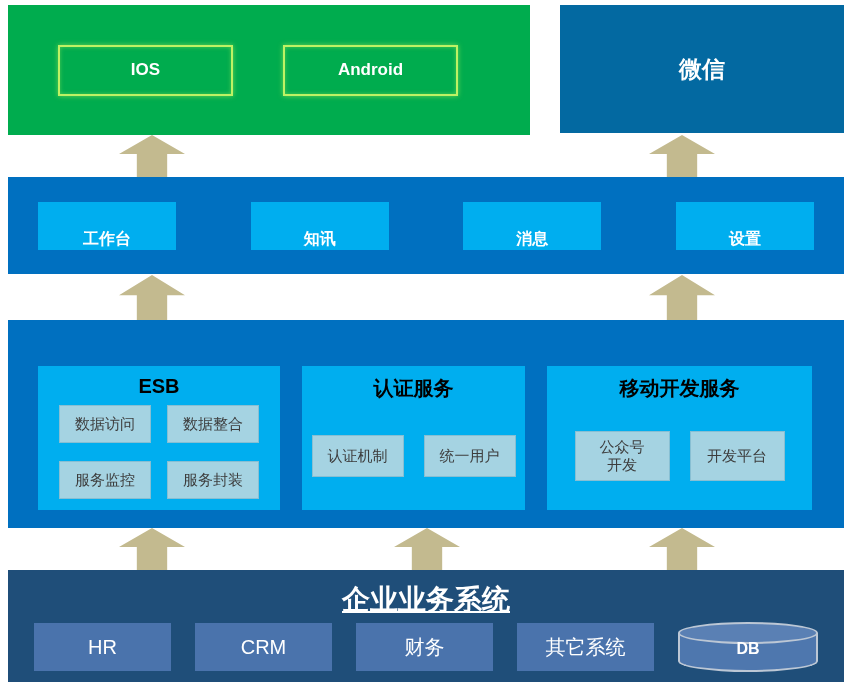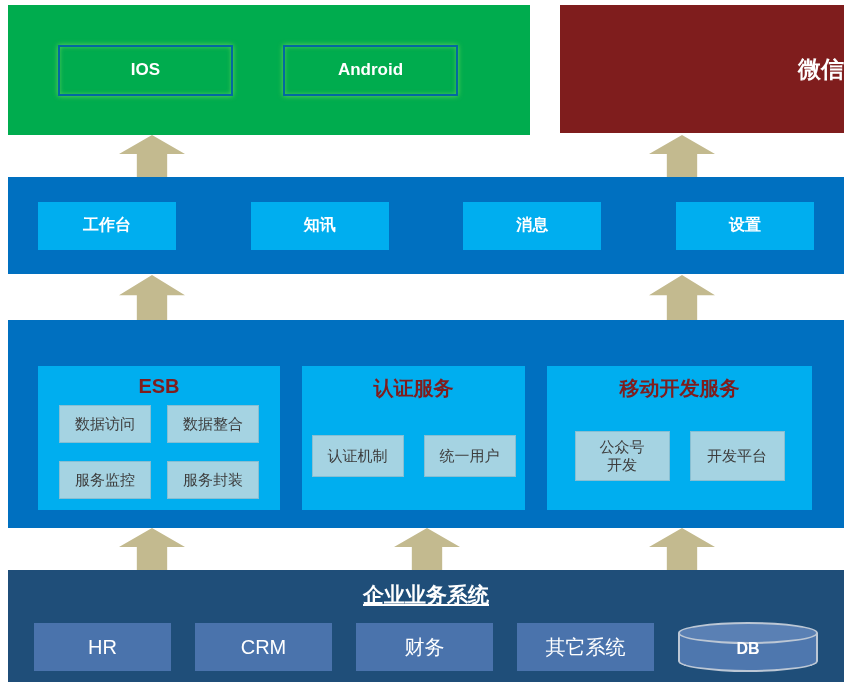--- a/index.html
+++ b/index.html
@@ -10,55 +10,55 @@
   }
   .canvas{position:relative;width:858px;height:687px;background:#ffffff;}
 
   
   .apps-panel{
     position:absolute;left:8px;top:5px;width:522px;height:130px;
     background:#00AC4E;display:flex;align-items:center;gap:50px;
     padding-left:50px;box-sizing:border-box;
   }
   .app-box{
-    width:175px;height:51px;border:2px solid #0369a1;
+    width:175px;height:51px;border:2px solid #bef264;
     box-shadow:0 0 5px rgba(140,225,90,.75), inset 0 0 4px rgba(140,225,90,.55);
     display:flex;align-items:center;justify-content:center;
     color:#ffffff;font-weight:bold;font-size:17px;box-sizing:border-box;
   }
   .wechat-panel{
     position:absolute;left:560px;top:5px;width:284px;height:128px;
-    background:#7f1d1d;display:flex;align-items:center;justify-content:flex-end;
+    background:#0369a1;display:flex;align-items:center;justify-content:center;
     color:#ffffff;font-weight:bold;font-size:23px;
   }
 
   
   .portal-bar{
     position:absolute;left:8px;top:177px;width:836px;height:97px;
     background:#0070C0;display:flex;align-items:center;
     justify-content:space-between;padding:0 30px;box-sizing:border-box;
   }
   .portal-item{
     width:138px;height:48px;background:#00AEEF;
-    display:flex;align-items:center;justify-content:center;
+    display:flex;align-items:flex-end;justify-content:center;
     color:#ffffff;font-weight:bold;font-size:16px;
   }
 
   
   .service-band{
     position:absolute;left:8px;top:320px;width:836px;height:208px;
     background:#0070C0;display:flex;gap:22px;
     padding:46px 0 0 30px;box-sizing:border-box;
   }
   .service-panel{
     height:144px;background:#00AEEF;display:flex;flex-direction:column;
     align-items:center;box-sizing:border-box;
   }
   .service-panel .panel-title{
-    color:#7f1d1d;font-weight:bold;font-size:20px;margin-top:9px;
+    color:#000000;font-weight:bold;font-size:20px;margin-top:9px;
   }
   .panel-esb{width:242px;}
   .panel-auth{width:223px;}
   .panel-mobile{width:265px;justify-content:space-between;}
   .esb-grid{
     flex:1;display:grid;grid-template-columns:92px 92px;
     column-gap:16px;row-gap:18px;align-content:center;margin-bottom:4px;
   }
   .panel-body{flex:1;display:flex;align-items:center;justify-content:center;gap:20px;}
   .svc-box{
@@ -70,21 +70,21 @@
   .svc-box.sz-esb{width:92px;height:38px;}
   .svc-box.sz-auth{width:92px;height:42px;}
   .svc-box.sz-mob{width:95px;height:50px;}
 
   
   .enterprise-band{
     position:absolute;left:8px;top:570px;width:836px;height:112px;
     background:#1F4E79;box-sizing:border-box;
   }
   .enterprise-title{
-    text-align:center;color:#ffffff;font-weight:bold;font-size:21px;
+    text-align:center;color:#ffffff;font-weight:bold;font-size:28px;
     margin-top:11px;text-decoration:underline;
   }
   .systems-row{
     position:absolute;left:0;right:0;top:52px;display:flex;
     justify-content:space-between;align-items:center;padding:0 26px;
   }
   .system-box{
     width:137px;height:48px;background:#4A73AC;
     display:flex;align-items:center;justify-content:center;
     color:#ffffff;font-size:20px;

